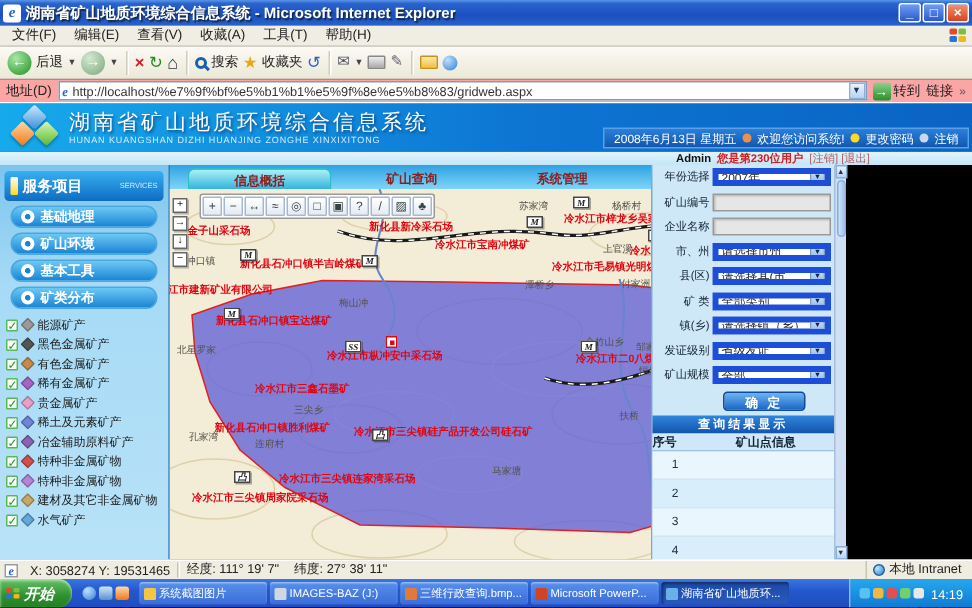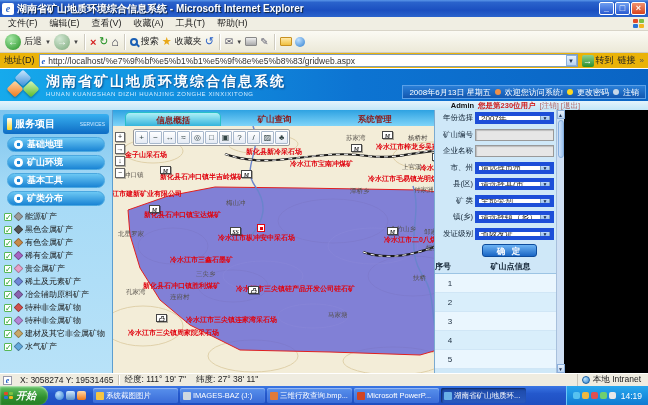--- a/index.html
+++ b/index.html
@@ -36,37 +36,37 @@
   .g-hist{color:#2a62c8;font-size:11px}
   .g-mail{color:#556;font-size:10px}
   .g-print{width:12px;height:9px;background:linear-gradient(#eee,#aaa);border:1px solid #888;border-radius:1px}
   .g-edit{color:#667;font-size:10px}
   .g-folder{width:12px;height:9px;background:linear-gradient(#ffe9a8,#f0c040);border:1px solid #c89020;border-radius:1px}
   .g-msn{width:10px;height:10px;border-radius:50%;background:radial-gradient(circle at 35% 30%,#bfe0ff,#2f7fd0)}
   .mag{width:8px;height:8px;border:2px solid #1a5fb4;border-radius:50%;position:relative;flex:none}
   .mag::after{content:"";position:absolute;width:5px;height:2px;background:#1a5fb4;transform:rotate(45deg);right:-4px;bottom:-2px}
 
   
-  .addressbar{height:16px;background:#eab308;display:flex;align-items:center;gap:4px;padding:0 4px;font-size:9px;border-bottom:1px solid #fff;color:#222}
+  .addressbar{height:16px;background:#fca5a5;display:flex;align-items:center;gap:4px;padding:0 4px;font-size:9px;border-bottom:1px solid #fff;color:#222}
   .addr-input{flex:1;height:13px;background:#fff;border:1px solid #7f9db9;display:flex;align-items:center;gap:3px;padding:0 0 0 2px;font-size:8.5px;color:#333;overflow:hidden}
   .addr-e{color:#2864c8;font-weight:bold;font-style:italic;font-family:"Liberation Serif",serif}
   .addr-url{white-space:nowrap}
   .addr-drop{margin-left:auto;width:11px;height:11px;background:linear-gradient(#eaf2fc,#b9d4f2);border:1px solid #8cb0dc;text-align:center;font-size:6px;line-height:10px;color:#235;flex:none}
   .go-btn{display:flex;align-items:center;gap:2px}
   .go-ico{width:12px;height:12px;background:linear-gradient(#8fd08f,#2a8f2a);border-radius:2px;color:#fff;text-align:center;line-height:12px;font-size:9px;font-weight:bold}
   .links-chev{font-size:8px;color:#555}
 
   
   .banner{height:32px;background:linear-gradient(90deg,#16aaec,#0d74d2 55%,#0a64c4);position:relative;display:flex;align-items:center;color:#fff;overflow:hidden}
   .logo-cubes{width:36px;height:28px;position:relative;margin:0 4px 0 6px;flex:none}
   .cube{position:absolute;width:12px;height:12px;transform:rotate(45deg);border-radius:2px;box-shadow:1px 1px 2px rgba(0,0,0,.3)}
   .c1{left:11px;top:1px;background:linear-gradient(135deg,#cfeaff,#3a8fd8)}
   .c2{left:3px;top:12px;background:linear-gradient(135deg,#ffd9a8,#f07818)}
   .c3{left:19px;top:12px;background:linear-gradient(135deg,#d8f8b8,#58b828)}
-  .banner-title{font-size:14px;font-weight:bold;letter-spacing:2px;text-shadow:1px 1px 2px #0a4a88}
+  .banner-title{font-size:14px;font-weight:normal;letter-spacing:2px;text-shadow:1px 1px 2px #0a4a88}
   .banner-sub{font-size:6px;color:#d2ecff;letter-spacing:.6px}
   .banner-right{position:absolute;right:2px;bottom:2px;height:14px;background:linear-gradient(#2a7fd8,#1257b0);border:1px solid #5aa0e8;display:flex;align-items:center;gap:4px;font-size:8px;padding:0 6px;white-space:nowrap}
   .b-ico{width:6px;height:6px;border-radius:50%;flex:none}
   .b-person{background:#f09048}.b-key{background:#ffd820}.b-shield{background:#c8d8e8}
 
   
   .adminbar{height:9px;background:linear-gradient(#e4f4fc,#c2e6f8);display:flex;align-items:center;justify-content:flex-end;padding-right:68px;gap:4px;font-size:7.5px;line-height:9px}
   .adm-user{color:#111;font-weight:bold}
   .adm-red{color:#d02020;font-weight:bold}
   .adm-gray{color:#b06060}
@@ -502,24 +502,32 @@
               <div class="p-arrow">▼</div>
             </div>
           </div>
           <div class="p-row">
             <div class="p-label">发证级别</div>
             <div class="p-select">
               <div class="p-val">省级发证</div>
               <div class="p-arrow">▼</div>
             </div>
           </div>
+          <div class="p-row">
+            <div class="p-label">矿山规模</div>
+            <div class="p-select">
+              <div class="p-val">全部</div>
+              <div class="p-arrow">▼</div>
+            </div>
+          </div>
         </div>
       <div class="p-submit-row">
         <span class="p-submit">确 定</span>
       </div>
+      <div class="p-result-head">查询结果显示</div>
       <div class="p-cols">
         <span class="col-1">序号</span>
         <span class="col-2">矿山点信息</span>
       </div>
       <div id="p-rows">
           <div class="r-row">
             <div class="r-c1">1</div>
             <div class="r-c2"></div>
           </div>
           <div class="r-row alt">

